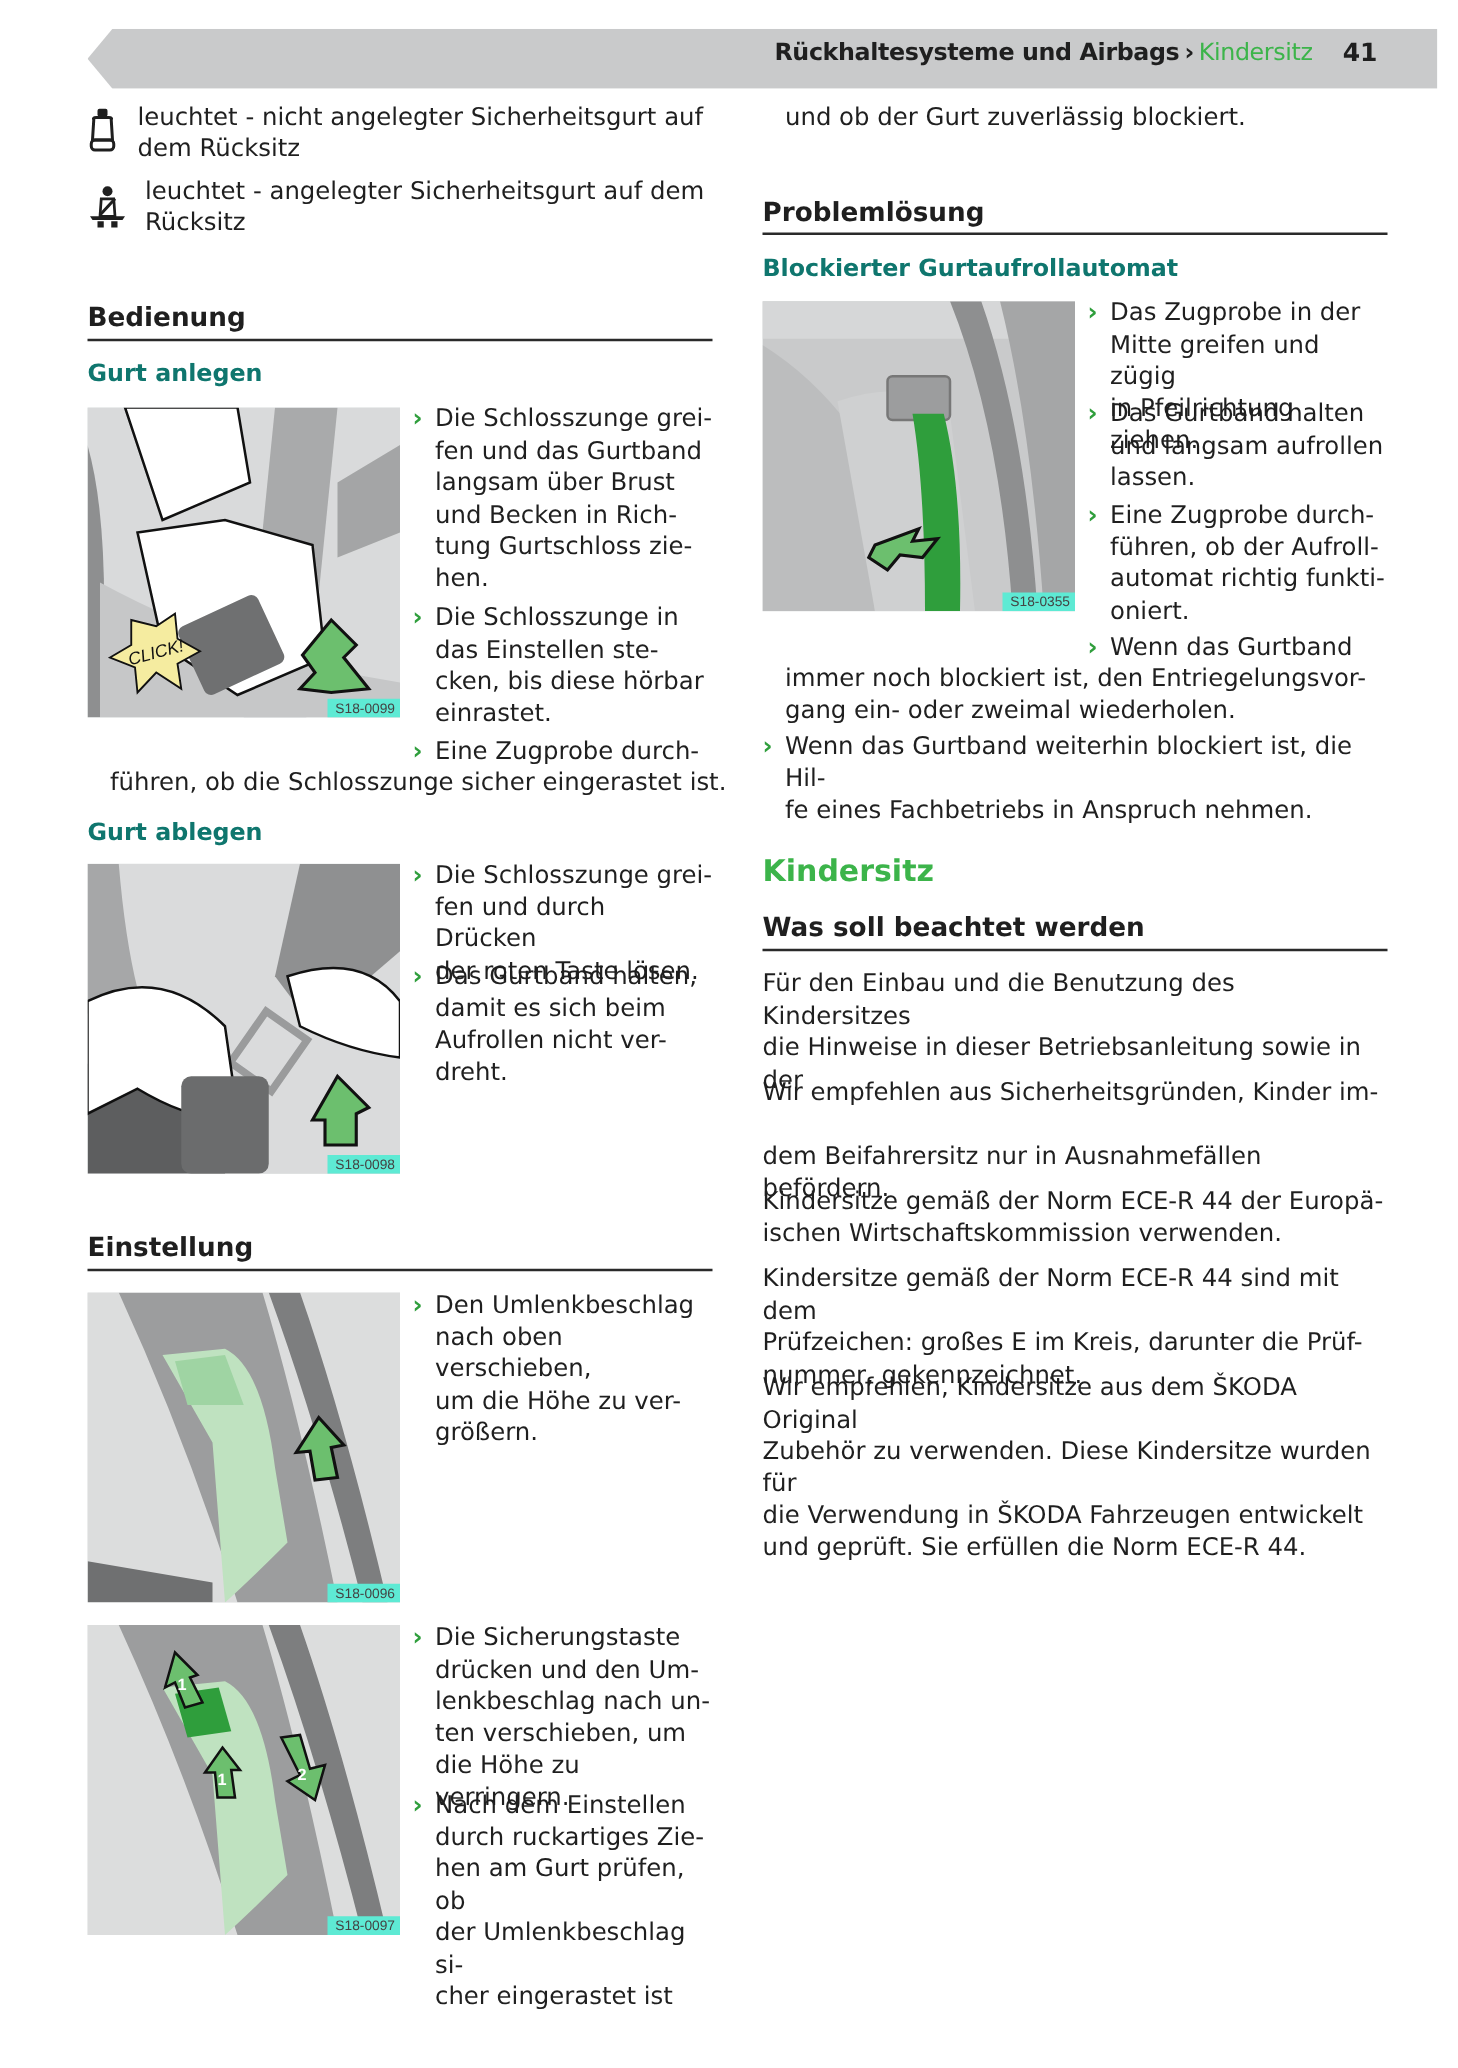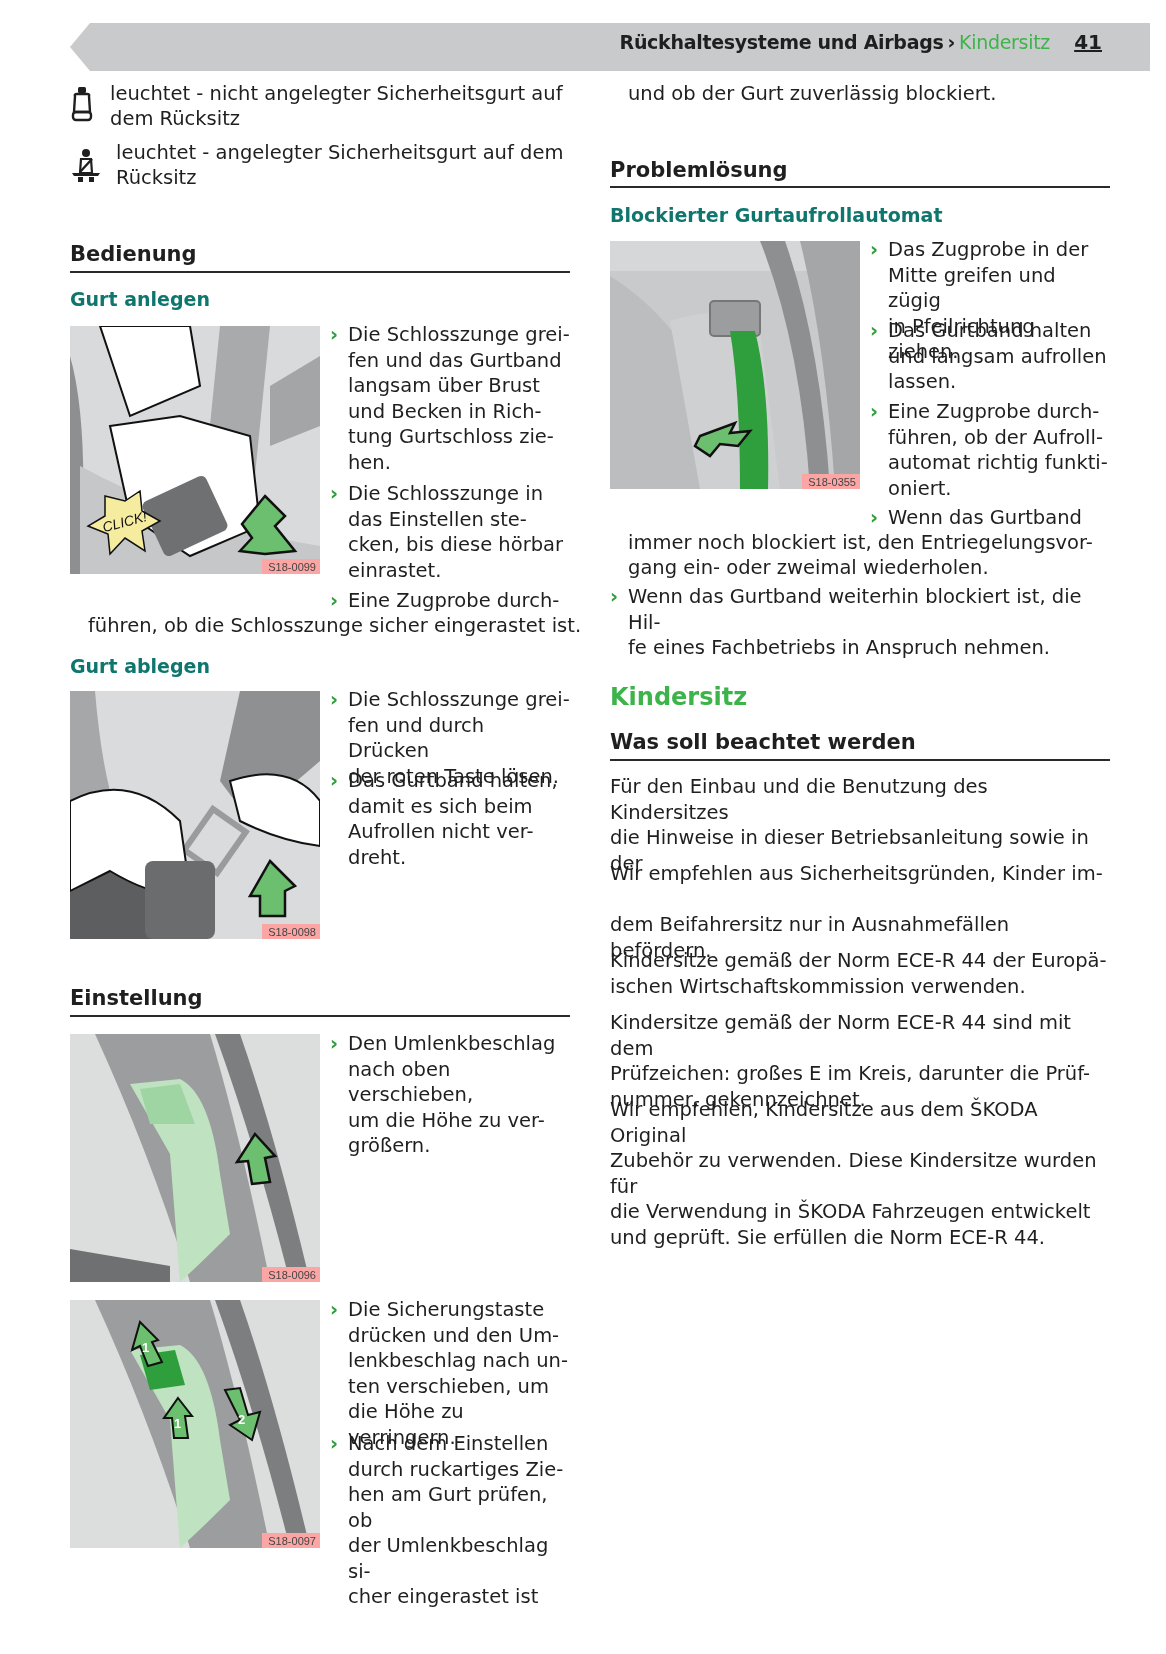--- a/index.html
+++ b/index.html
@@ -4,33 +4,33 @@
 <style>
   html, body { margin:0; padding:0; background:#ffffff; }
   body { width:1166px; height:1654px; position:relative; overflow:hidden;
          font-family:"DejaVu Sans", sans-serif; color:#1f1f1f; }
   .header { position:absolute; left:70px; top:23px; width:1080px; height:48px; }
   .header-bar { position:absolute; inset:0; background:#c9cacb;
      clip-path: polygon(20px 0, 100% 0, 100% 100%, 20px 100%, 0 50%); }
   .header-text { position:absolute; right:100px; top:8px; font-size:19px; font-weight:bold; color:#1f1f1f; letter-spacing:-0.3px; }
   .header-text .sep { margin:0 4px; }
   .header-text .green { color:#3cb44a; font-weight:normal; }
-  .page-num { position:absolute; right:48px; top:7px; font-size:20px; font-weight:bold;text-decoration:underline; }
+  .page-num { position:absolute; right:48px; top:7px; font-size:20px; font-weight:bold; }
   .t { position:absolute; font-size:19.5px; line-height:25.5px; color:#1f1f1f; }
   .h2 { position:absolute; font-size:21px; font-weight:bold; color:#1f1f1f; }
   .h2line { position:absolute; height:2px; background:#2a2a2a; }
   .h3 { position:absolute; font-size:19px; font-weight:bold; color:#0f766e; }
   .green-h { position:absolute; font-size:24px; font-weight:bold; color:#3cb44a; }
   .bl { position:absolute; font-size:19.5px; line-height:25.5px; }
   .bl .b { position:absolute; left:0; top:0; color:#2f9e3c; font-weight:bold; }
   .bl .txt { padding-left:18px; display:block; }
 
   .fig { position:absolute; background:#dcdddd; overflow:hidden; }
   .fig svg { position:absolute; inset:0; width:100%; height:100%; }
-  .fig-code { position:absolute; right:0; bottom:0; background:#fca5a5; font-family:"Liberation Sans", sans-serif; font-size:11px; color:#444; padding:2px 4px 1px 6px;margin-left:36px; }
+  .fig-code { position:absolute; right:0; bottom:0; background:#5eead4; font-family:"Liberation Sans", sans-serif; font-size:11px; color:#444; padding:2px 4px 1px 6px;margin-left:36px; }
 </style>
 </head>
 <body>
 
 <div class="header">
   <div class="header-bar"></div>
   <div class="header-text">
     <span>Rückhaltesysteme und Airbags</span><span class="sep">›</span><span class="green">Kindersitz</span>
   </div>
   <div class="page-num">41</div>

